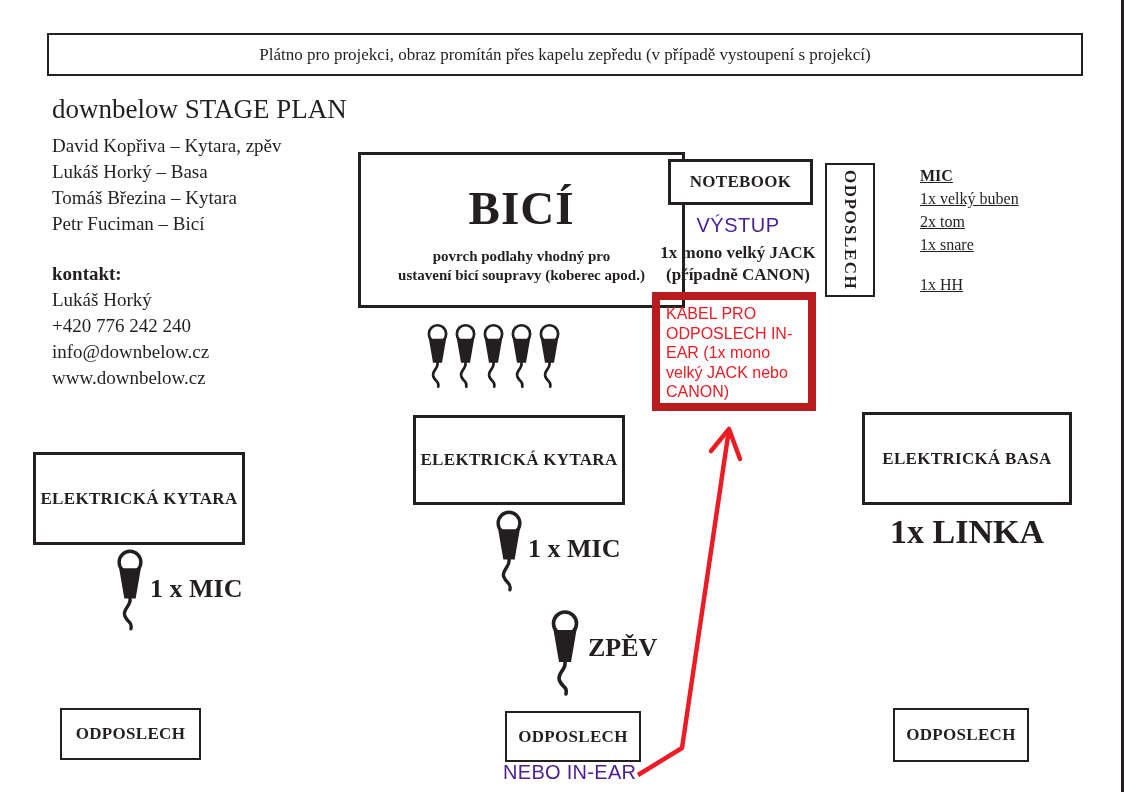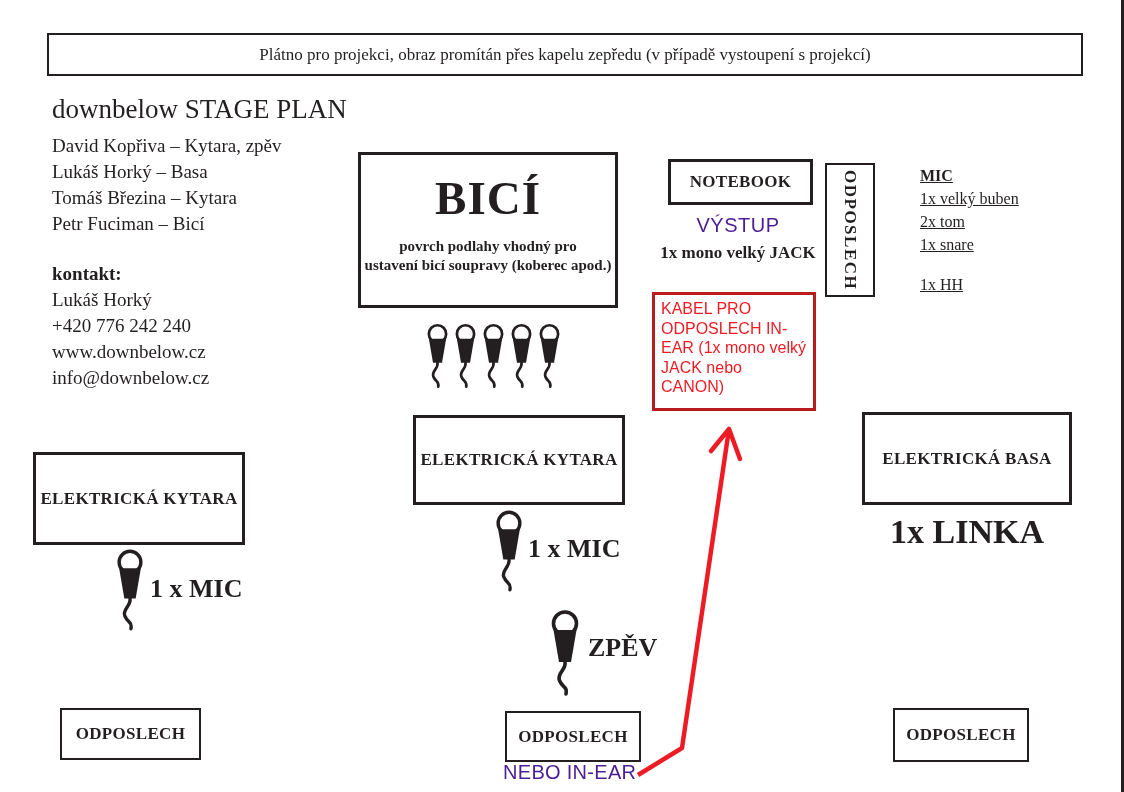--- a/index.html
+++ b/index.html
@@ -18,37 +18,37 @@
   .banner {
     left:47px; top:33px; width:1036px; height:43px;
     border:2px solid #231f20; position:absolute; box-sizing:border-box;
     display:flex; align-items:center; justify-content:center;
     font-size:17px;
   }
   .title { left:52px; top:94px; position:absolute; font-size:27px; font-weight:400; }
   .members { left:52px; top:133px; position:absolute; font-size:19px; line-height:26px; }
   .contact { left:52px; top:261px; position:absolute; font-size:19px; line-height:26px; }
   .contact .head { font-weight:700; }
-  .drums-box { left:358px; top:152px; width:260px; height:156px; flex-direction:column; justify-content:flex-start; padding-top:4px; }
+  .drums-box { left:358px; top:152px; width:327px; height:156px; flex-direction:column; justify-content:flex-start; padding-top:14px; }
   .drums-title { font-size:47px; font-weight:600; line-height:78px; letter-spacing:1px; }
   .drums-note { font-size:15px; font-weight:600; line-height:19px; }
   .microw { left:424px; top:316px; position:absolute; display:flex; gap:1px; }
   .notebook-box { left:668px; top:159px; width:145px; height:46px; }
   .output-block { left:640px; top:214px; width:196px; position:absolute; text-align:center; }
   .red-sans { font-family:"Liberation Sans", sans-serif; color:#4c1d95; }
   .output-label { font-size:20px; letter-spacing:.5px; margin-bottom:5px; }
   .output-line { font-size:17px; font-weight:700; line-height:22px; }
   .vmonitor { left:825px; top:163px; width:50px; height:134px; border-width:2px; }
   .vmonitor span { writing-mode:vertical-rl; text-orientation:mixed; font-size:17px; font-weight:600; letter-spacing:1.5px; }
   .miclist { left:920px; top:164px; position:absolute; font-size:16px; line-height:23px; width:190px;text-decoration:underline; }
   .miclist .head { font-weight:700; }
   .miclist .gap { height:17px; }
   .cable-box {
     left:652px; top:292px; width:164px; height:119px; position:absolute; box-sizing:border-box;
-    border:3px solid #b91c1c; padding:4px 6px;
+    border:8px solid #b91c1c; padding:4px 6px;
     font-family:"Liberation Sans", sans-serif; color:#ed1c24; font-size:16px; line-height:19.5px;
   }
   .linka { left:862px; top:513px; width:210px; position:absolute; text-align:center; font-size:34px; font-weight:600; }
   .miclabel { position:absolute; font-size:26px; font-weight:600; }
   .nebo { left:503px; top:761px; position:absolute; font-size:20px; letter-spacing:.3px; }
   .edge-line { left:1121px; top:0; width:3px; height:792px; background:#231f20; position:absolute; }
 </style>
 </head>
 <body>
 
@@ -61,22 +61,22 @@
   <div>David Kopřiva – Kytara, zpěv</div>
   <div>Lukáš Horký – Basa</div>
   <div>Tomáš Březina – Kytara</div>
   <div>Petr Fuciman – Bicí</div>
 </div>
 
 <div class="contact">
   <div class="head">kontakt:</div>
   <div>Lukáš Horký</div>
   <div>+420 776 242 240</div>
+  <div>info@downbelow.cz</div>
   <div>www.downbelow.cz</div>
-  <div>info@downbelow.cz</div>
 </div>
 
 <div class="box drums-box">
   <div class="drums-title">BICÍ</div>
   <div class="drums-note">povrch podlahy vhodný pro</div>
   <div class="drums-note">ustavení bicí soupravy (koberec apod.)</div>
 </div>
 
 <div class="microw">
   <svg width="27" height="80" viewBox="0 0 36 88">
@@ -105,20 +105,21 @@
       <path d="M18,53 C19.5,61 9.5,64 12.5,71.5 C15.5,79 20.5,77 19,85" fill="none" stroke="#231f20" stroke-width="3.6" stroke-linecap="round"></path>
     </svg>
 </div>
 
 <div class="box notebook-box">
   <span class="boxlabel">NOTEBOOK</span>
 </div>
 <div class="output-block">
   <div class="red-sans output-label">VÝSTUP</div>
   <div class="output-line">1x mono velký JACK</div>
+  <div class="output-line">(případně CANON)</div>
 </div>
 
 <div class="box vmonitor">
   <span>ODPOSLECH</span>
 </div>
 
 <div class="miclist">
   <div class="head">MIC</div>
   <div>1x velký buben</div>
   <div>2x tom</div>

